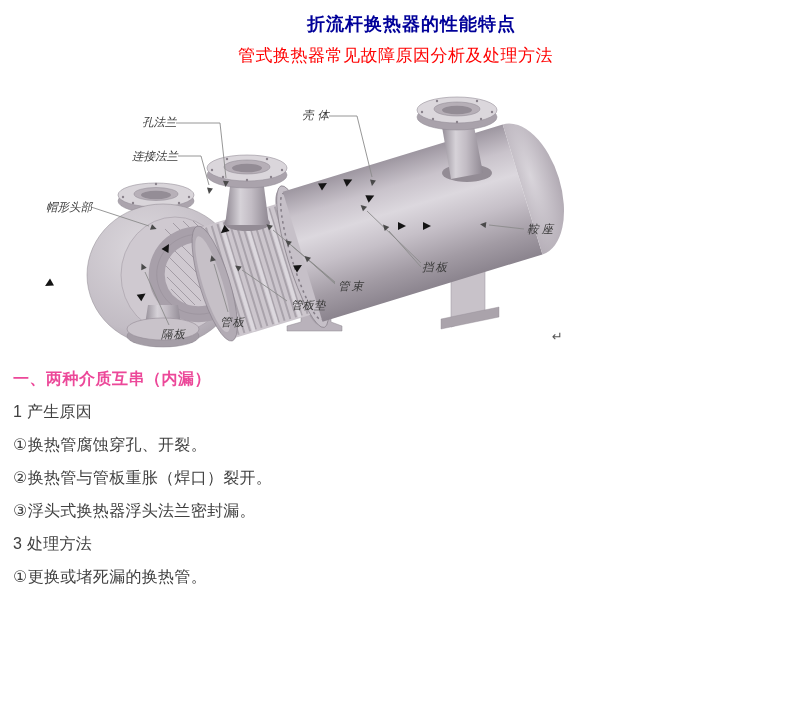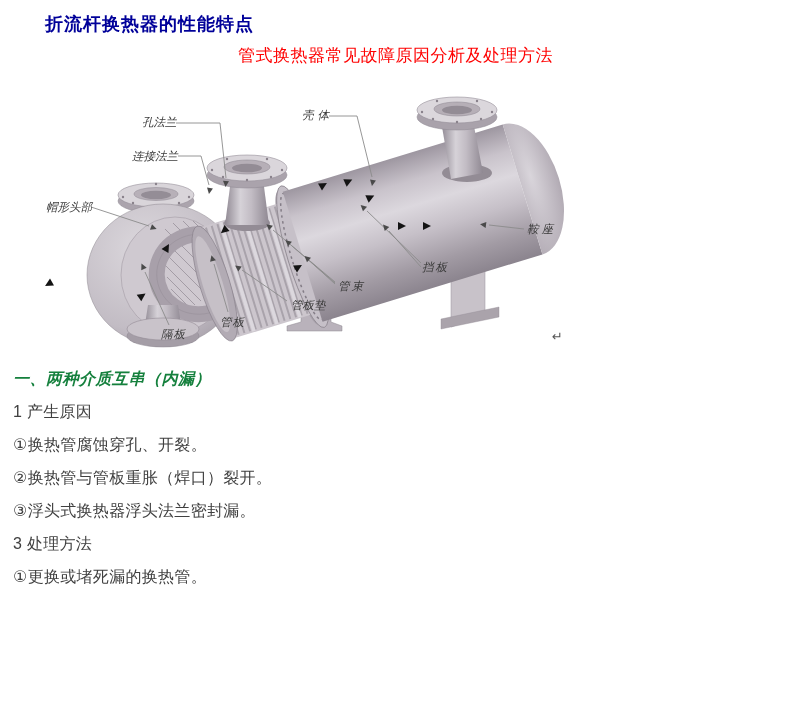--- a/index.html
+++ b/index.html
@@ -4,35 +4,35 @@
 <style>
   html,body{margin:0;padding:0;background:#ffffff;}
   body{
     width:791px;height:709px;overflow:hidden;
     font-family:"Liberation Sans","DejaVu Sans",sans-serif;
     color:#404040;
   }
   .page{padding:10px 13px 0 13px;}
   .intro-heading{
     font-size:18px;font-weight:bold;color:#000099;
-    margin:2px 0 6px 0;padding-left:32px;letter-spacing:1px;
+    margin:2px 0 6px 0;padding-left:32px;letter-spacing:1px;text-align:center;
   }
   .intro-para{
     font-size:17px;line-height:25px;margin:0;color:#404040;
     text-indent:2em;text-align:justify;letter-spacing:0.5px;
   }
   .main-heading{
     font-size:17px;font-weight:normal;color:#fe0202;
     text-align:center;margin:8px 0 2px 0;letter-spacing:0.5px;
   }
   .figure-wrap{position:relative;margin:12px 0 0 2px;width:620px;height:276px;}
   svg{display:block;}
   .section-heading{
-    font-size:16px;font-weight:bold;color:#15803d;
-    margin:14px 0 12px 0;letter-spacing:0.5px;font-style:italic;
+    font-size:16px;font-weight:bold;color:#ec4899;
+    margin:14px 0 12px 0;letter-spacing:0.5px;
   }
   .fault-list p{
     font-size:16px;line-height:20px;margin:0 0 13px 0;color:#404040;
     letter-spacing:0.3px;
   }
   .diag-label{
     font-family:"DejaVu Serif","Liberation Serif",serif;
     font-style:italic;font-size:11.5px;fill:#3b3b3b;
   }
   .leader{stroke:#8b8b8b;stroke-width:0.9;fill:none;}

